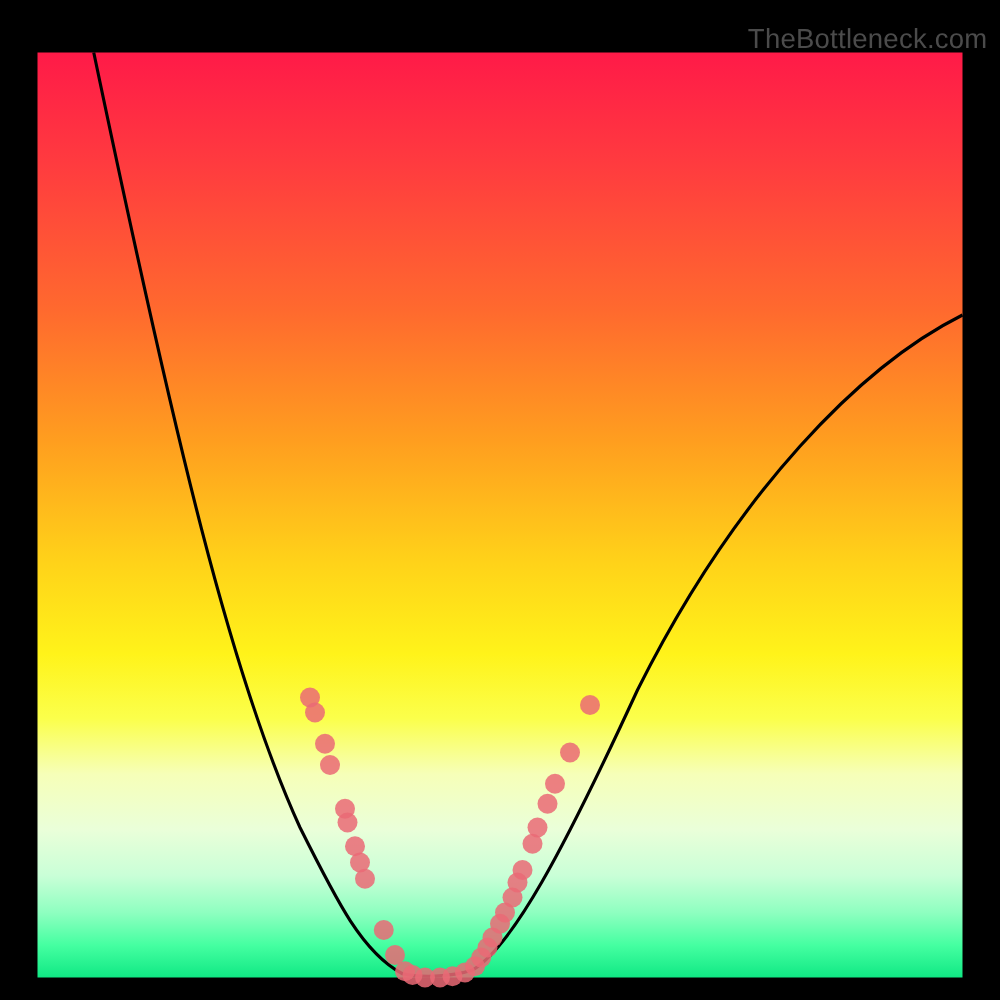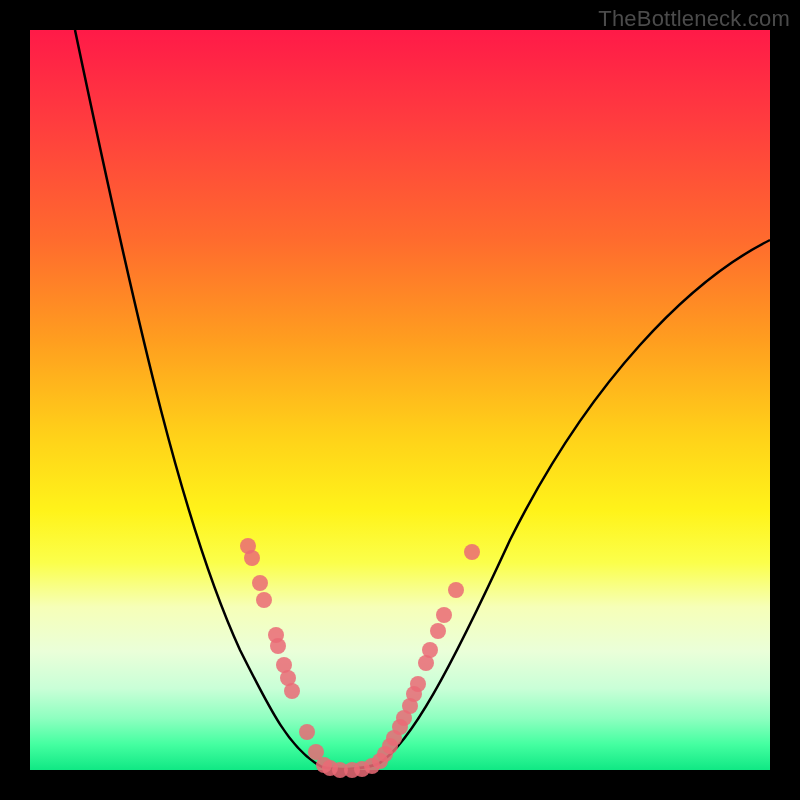--- a/index.html
+++ b/index.html
@@ -6,21 +6,21 @@
     margin: 0;
     padding: 0;
     width: 800px;
     height: 800px;
     overflow: hidden;
     background: #000;
     font-family: Arial, Helvetica, sans-serif;
   }
   .frame {
     position: absolute;
-    top: 0;
+    top: 12px;
     left: 0;
     width: 800px;
     height: 750px;
     background: #000;
     border-radius: 29px;
   }
   .plot-area {
     position: absolute;
     top: 30px;
     left: 30px;

